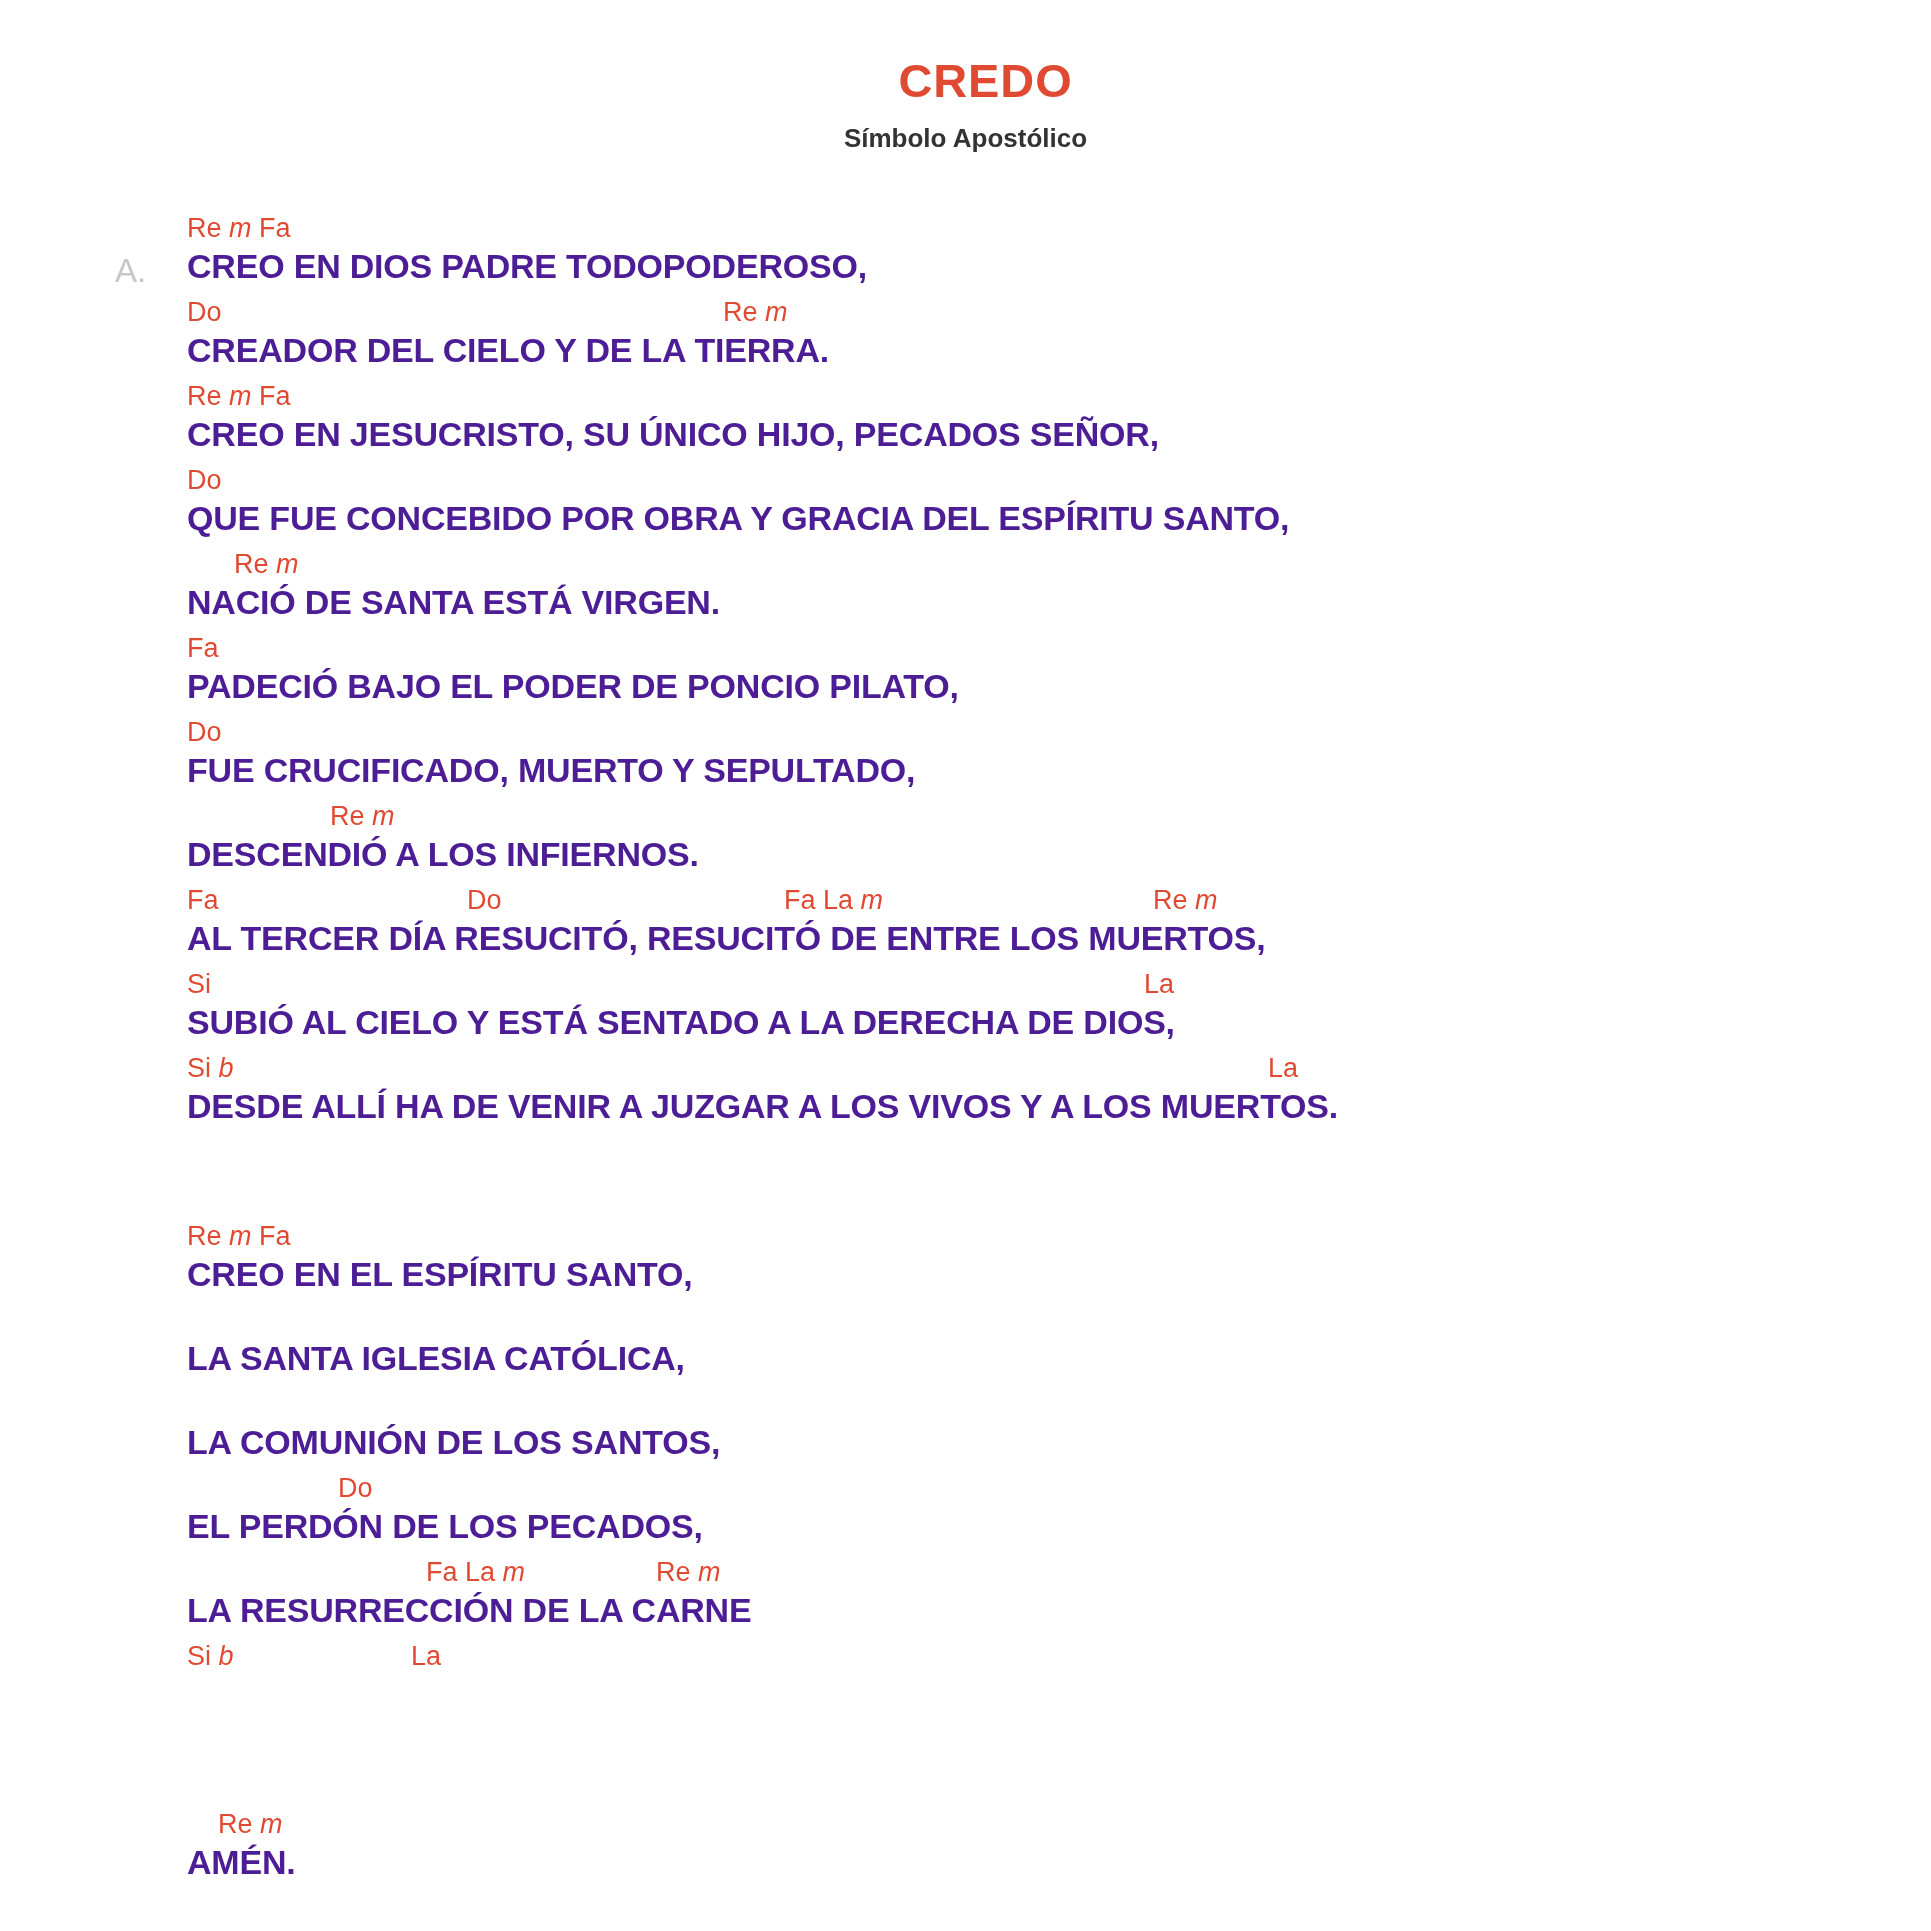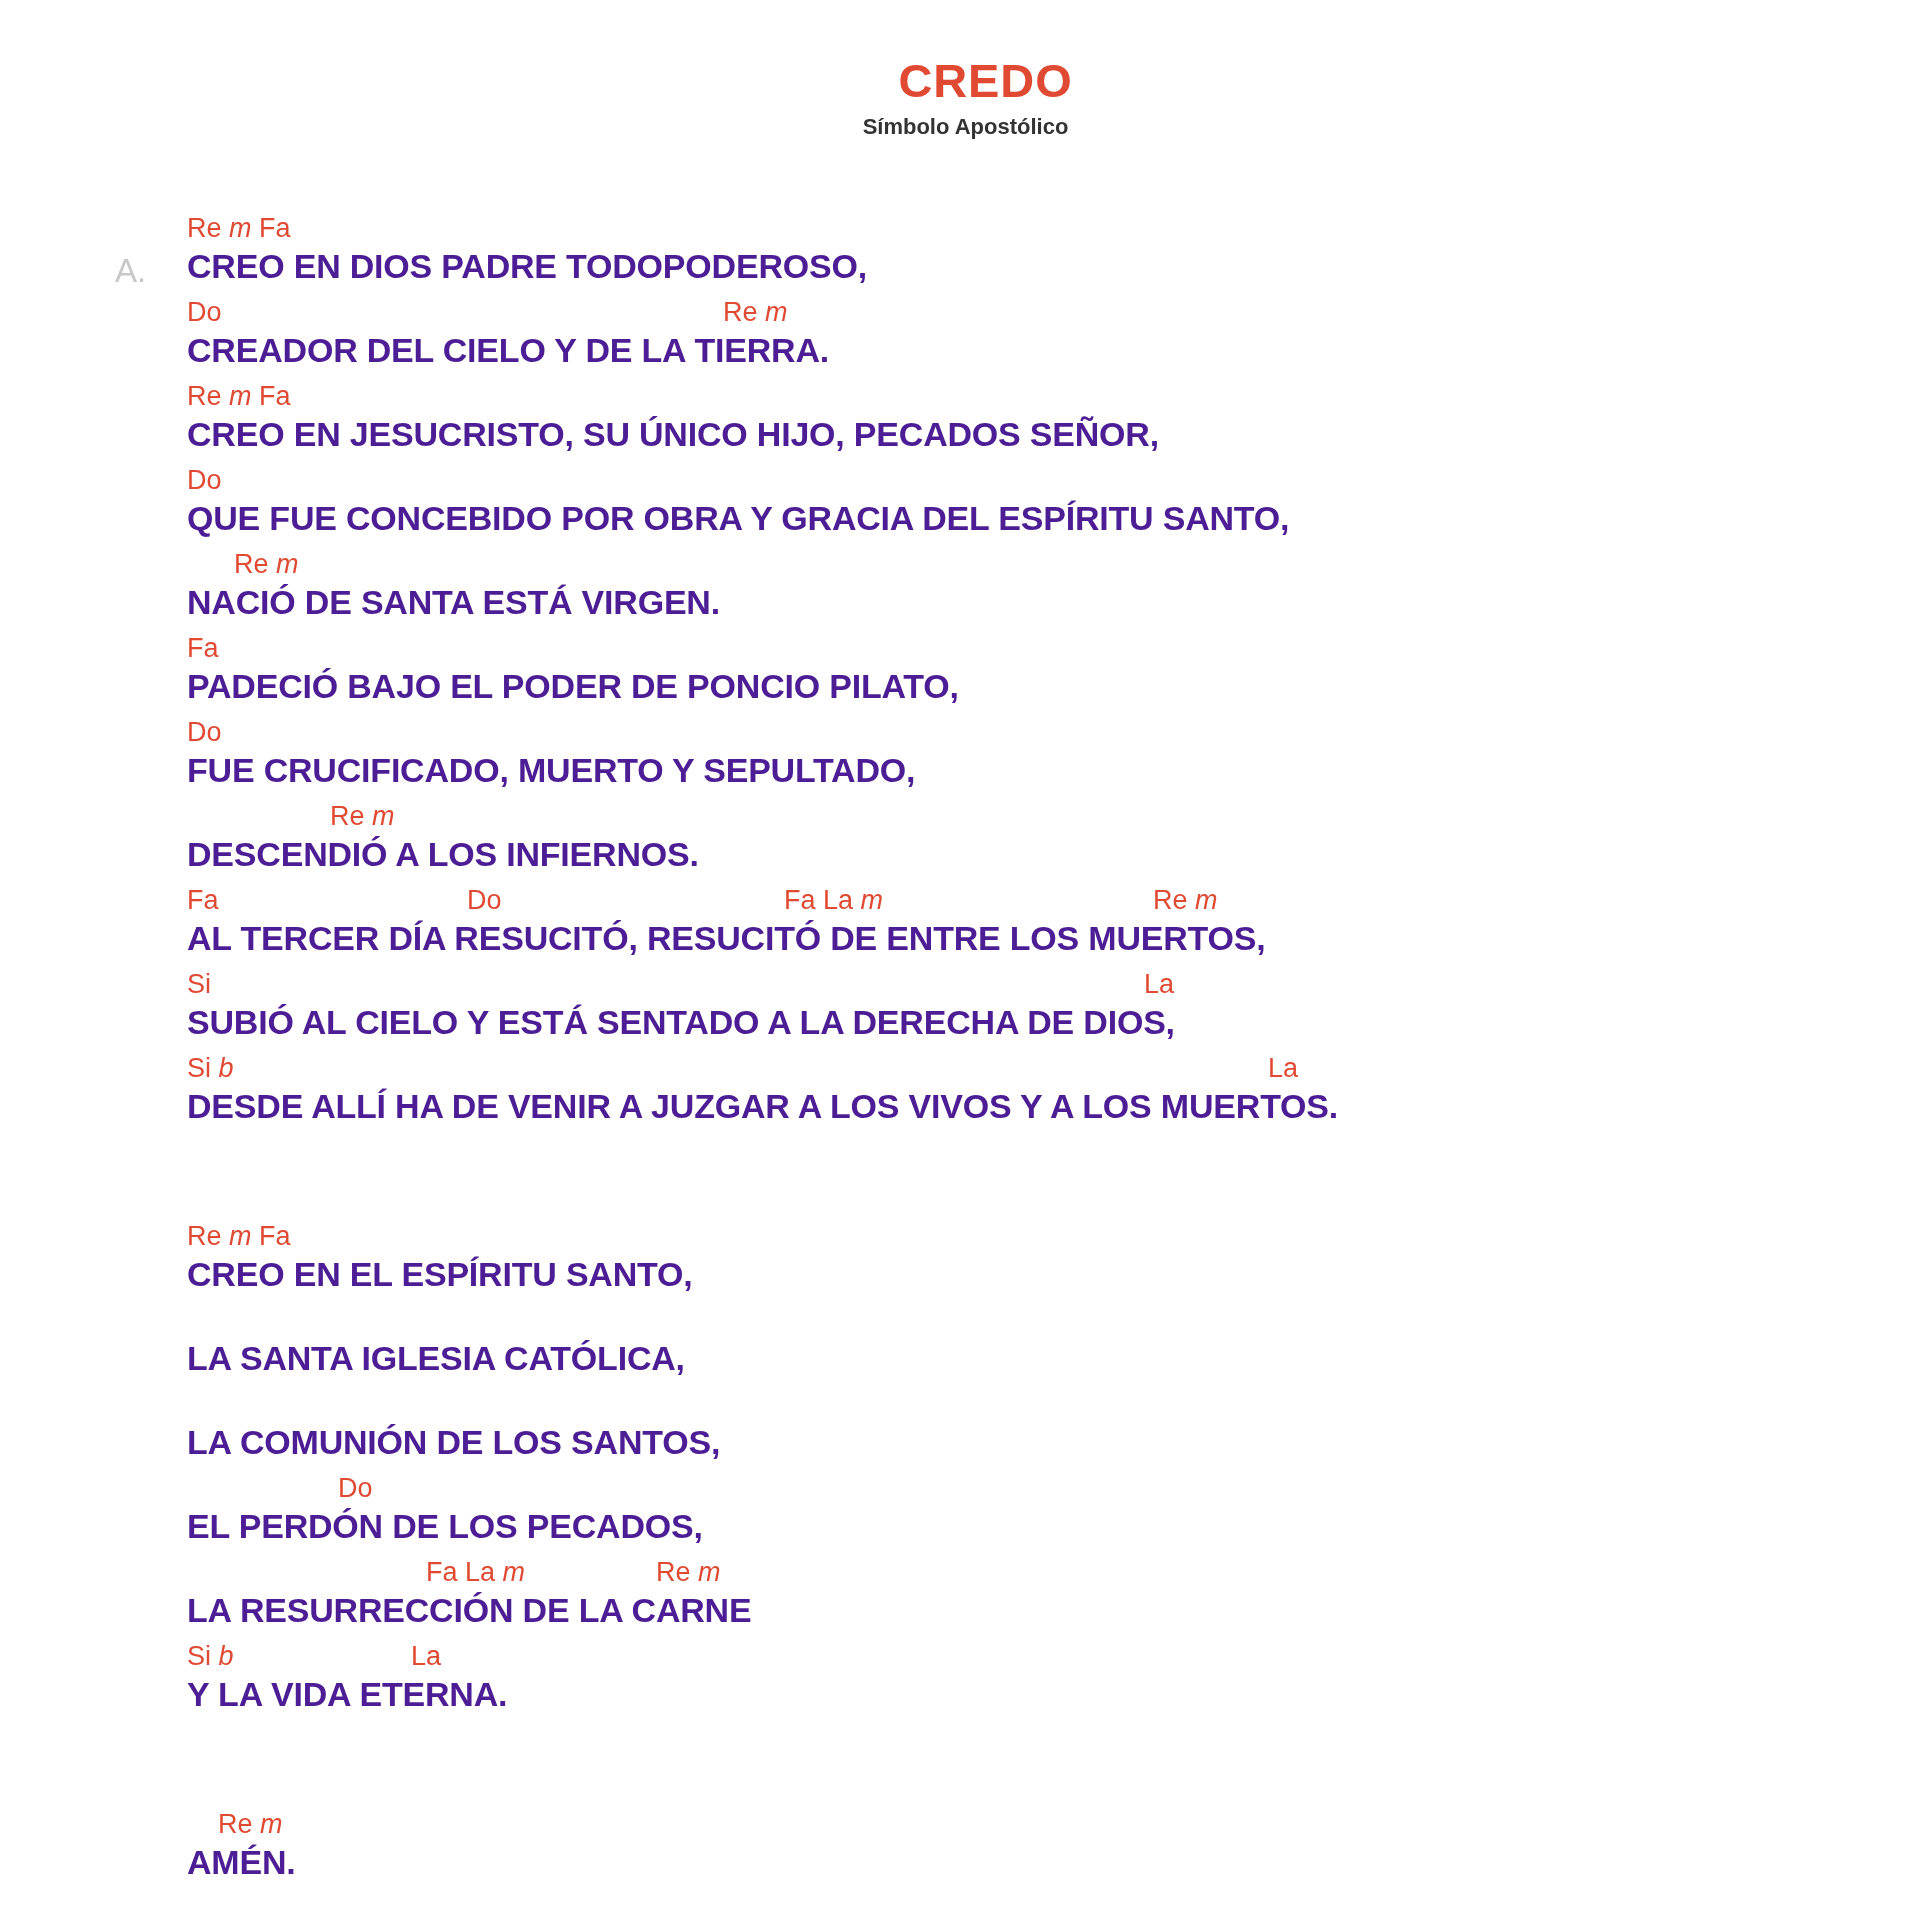--- a/index.html
+++ b/index.html
@@ -1,20 +1,20 @@
 <!DOCTYPE html>
 <html style="font-size:14px"><head>
 <meta charset="utf-8">
 <style>
   html, body { margin: 0; padding: 0; background: #ffffff; }
   body { width: 1931px; height: 1931px; position: relative; overflow: hidden;
          font-family: "Liberation Sans", "DejaVu Sans", sans-serif; }
   .header { position: absolute; left: 0; top: 54px; width: 1931px; text-align: center; }
   .title { color: #E04A32; font-weight: 700; font-size: 47px; line-height: 53px; letter-spacing: 0.9px; margin-left: 40px; }
-  .subtitle { color: #333333; font-weight: 700; font-size: 22px; line-height: 35px; margin-top: 2px; }
+  .subtitle { color: #333333; font-weight: 700; font-size: 26px; line-height: 35px; margin-top: 14px; }
   .song { position: absolute; left: 187px; top: 207px; }
   .verse-label { position: absolute; left: 115px; top: 251px; color: #C8C8C8;
                  font-size: 33px; font-weight: 400; line-height: 39px; }
   .stanza { }
   .pair { position: relative; height: 84px; }
   .chords { position: relative; height: 39px; text-align: center; }
   .chord { position: absolute; top: 5.3px; color: #E04A32; font-size: 27px; line-height: 32px; white-space: nowrap; }
   .chord .q { font-style: italic; }
   .lyric { color: #4c1d95; font-weight: 700; font-size: 34px; line-height: 40px; white-space: nowrap; letter-spacing: -0.2px; }
   .gap { height: 84px; }
@@ -131,21 +131,20 @@
           <span class="chord" style="left: 239px;"><span>Fa La</span> <span class="q">m</span></span>
           <span class="chord" style="left: 469px;"><span>Re</span> <span class="q">m</span></span>
         </div>
         <div class="lyric">LA RESURRECCIÓN DE LA CARNE</div>
       </div>
       <div class="pair">
         <div class="chords">
           <span class="chord" style="left: 0px;"><span>Si</span> <span class="q">b</span></span>
           <span class="chord" style="left: 224px;"><span>La</span></span>
         </div>
-        <div class="lyric">Y LA VIDA ETERNA.</div>
       </div>
     </div>
     <div class="gap"></div>
     <div class="stanza">
       <div class="pair">
         <div class="chords">
           <span class="chord" style="left: 31px;"><span>Re</span> <span class="q">m</span></span>
         </div>
         <div class="lyric">AMÉN.</div>
       </div>

